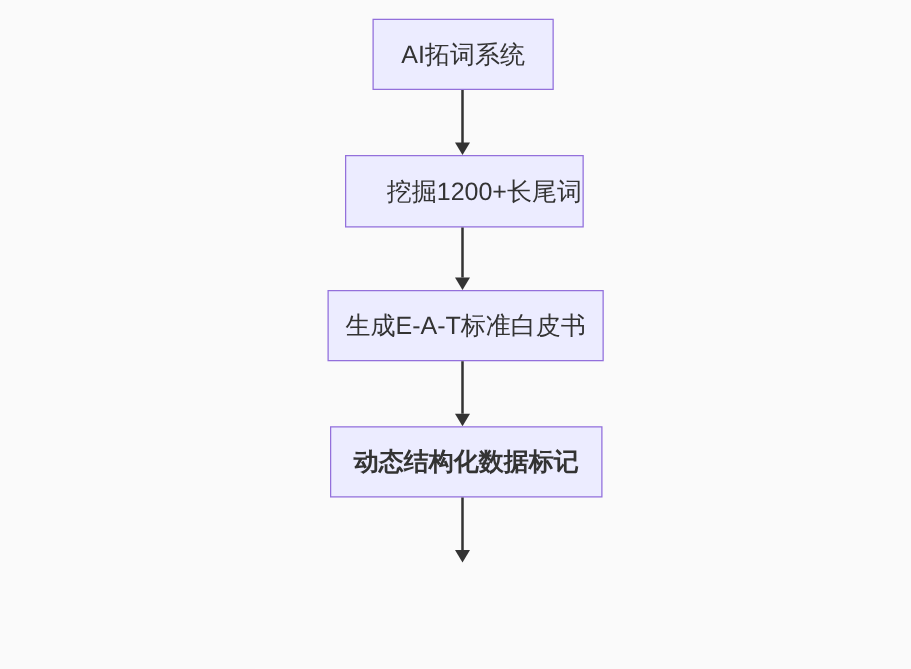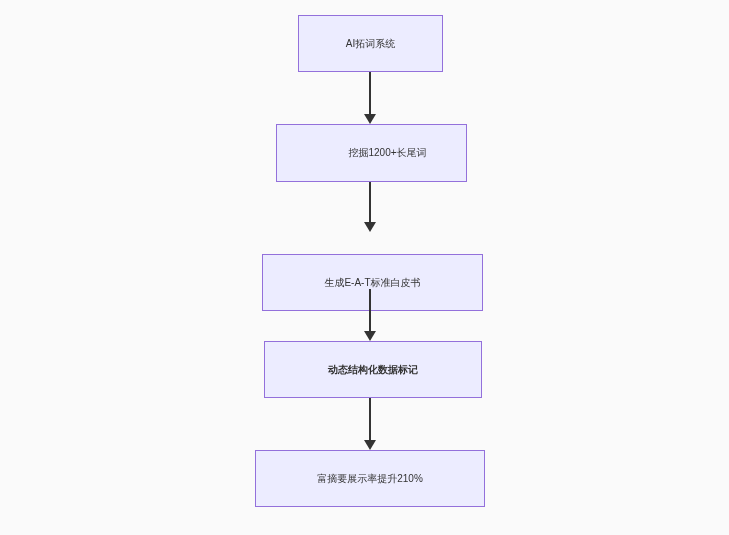--- a/index.html
+++ b/index.html
@@ -20,30 +20,30 @@
     height: 535px;
     background: var(--background);
     overflow: hidden;
   }
   .node {
     position: absolute;
     box-sizing: border-box;
     background: var(--node-fill);
     border: 1px solid var(--node-border);
     color: var(--node-text);
-    font-size: 10px;
+    font-size: 20px;
     display: flex;
     align-items: center;
     justify-content: center;
     text-align: center;
     white-space: nowrap;
   }
   .n1 { left: 298px; top: 15px;  width: 145px; height: 57px; }
   .n2 { left: 276px; top: 124px; width: 191px; height: 58px; padding-left: 32px; }
-  .n3 { left: 262px; top: 232px; width: 221px; height: 57px; margin-top: 22px; }
+  .n3 { left: 262px; top: 232px; width: 221px; height: 57px; }
   .n4 { left: 264px; top: 341px; width: 218px; height: 57px; font-weight: bold; }
   .n5 { left: 255px; top: 450px; width: 230px; height: 57px; }
 
   .edge { position: absolute; left: 0; top: 0; }
   .edge .line {
     position: absolute;
     width: 2px;
     background: var(--arrow);
     left: 369px;
   }
@@ -95,17 +95,14 @@
 
   <div class="node n4">
     <span>动态结构化数据标记</span>
   </div>
 
   <div class="edge e4">
     <div class="line"></div>
     <div class="head"></div>
   </div>
 
-  <div class="node n5">
-    <span>富摘要展示率提升210%</span>
-  </div>
 
 </div>
 
 </body></html>

